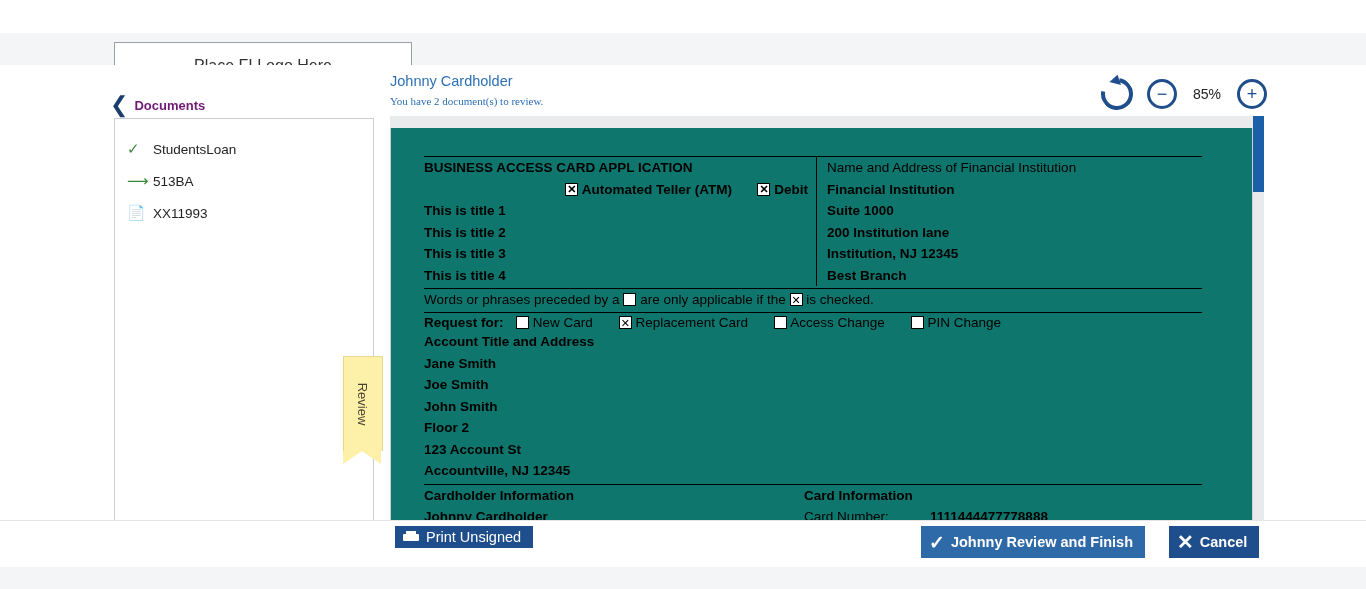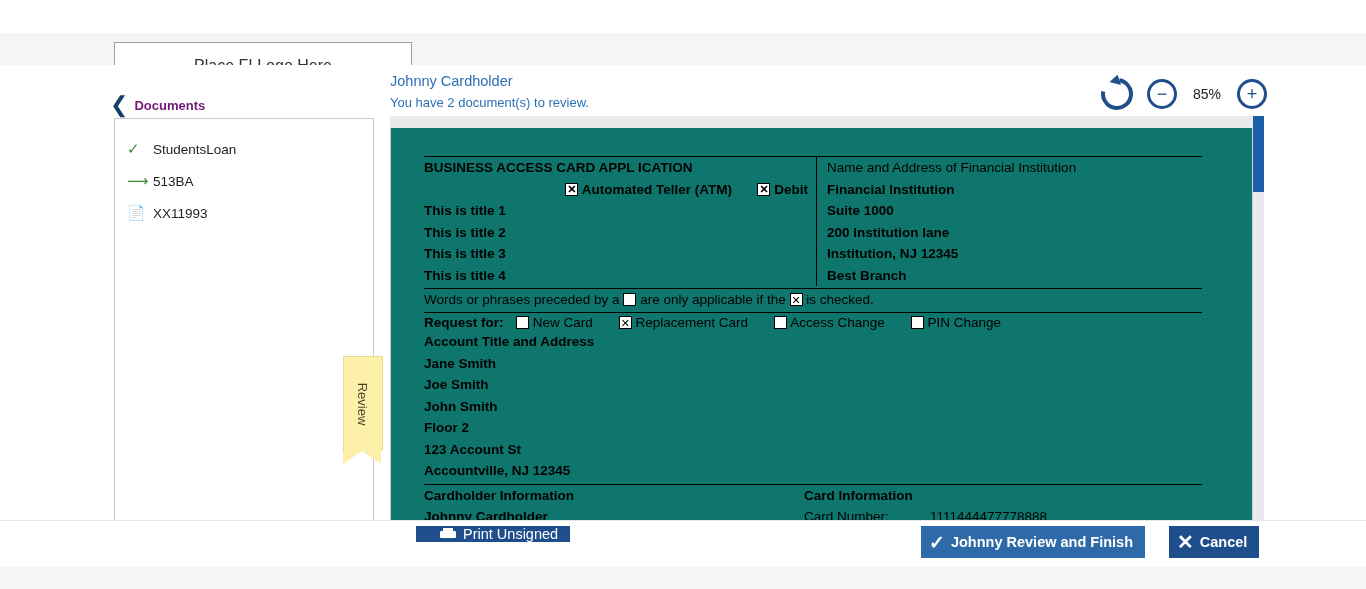--- a/index.html
+++ b/index.html
@@ -134,23 +134,24 @@
     left: 390px;
     top: 8px;
     right: 100px;
     height: 50px;
   }
   .cardholder-name {
     font-size: 14.5px;
     color: #2c6fb5;
   }
   .review-count {
-    font-size: 13px;
+    font-size: 11px;
     color: #2c6fb5;
     margin-top: 6px;
+    font-family: Liberation Serif, serif;
   }
 
   .toolbar {
     position: absolute;
     right: 99px;
     top: 13px;
     display: flex;
     align-items: center;
     gap: 14px;
   }
@@ -276,21 +277,21 @@
   .note-row { padding: 3px 0 3px 0; }
   .req-row { padding-top: 2px; display: flex; gap: 0; }
   .req-label { font-weight: bold; width: 92px; }
   .req-opt { margin-right: 26px; white-space: nowrap; }
   .addr-block { padding-top: 1px; }
   .two-col-info { display: flex; }
   .ci-left { width: 380px; }
   .ci-right { flex: 1; }
   .kv { display: flex; }
   .kv .k { width: 126px; }
-  .kv .v { font-weight: normal; }
+  .kv .v { font-weight: bold; }
 
   
   .footer {
     position: absolute;
     left: 0; right: 0;
     bottom: 0;
     height: 68px;
     background: #ffffff;
     border-top: 1px solid #e3e5e7;
   }
@@ -305,24 +306,24 @@
     position: absolute;
     border: none;
     font-family: "Liberation Sans", sans-serif;
     cursor: pointer;
     display: flex;
     align-items: center;
     color: #ffffff;
     font-size: 14.5px;
   }
   .btn-print {
-    left: 416px;
+    left: 395px;
     top: 5px;
-    height: 16px;
-    padding: 0 12px 0 24px;
+    height: 22px;
+    padding: 0 12px 0 8px;
     background: #1f4e8c;
     gap: 7px;
   }
   .btn-confirm {
     left: 921px;
     top: 5px;
     height: 32px;
     padding: 0 12px 0 8px;
     background: #2f6aa8;
     gap: 6px;

